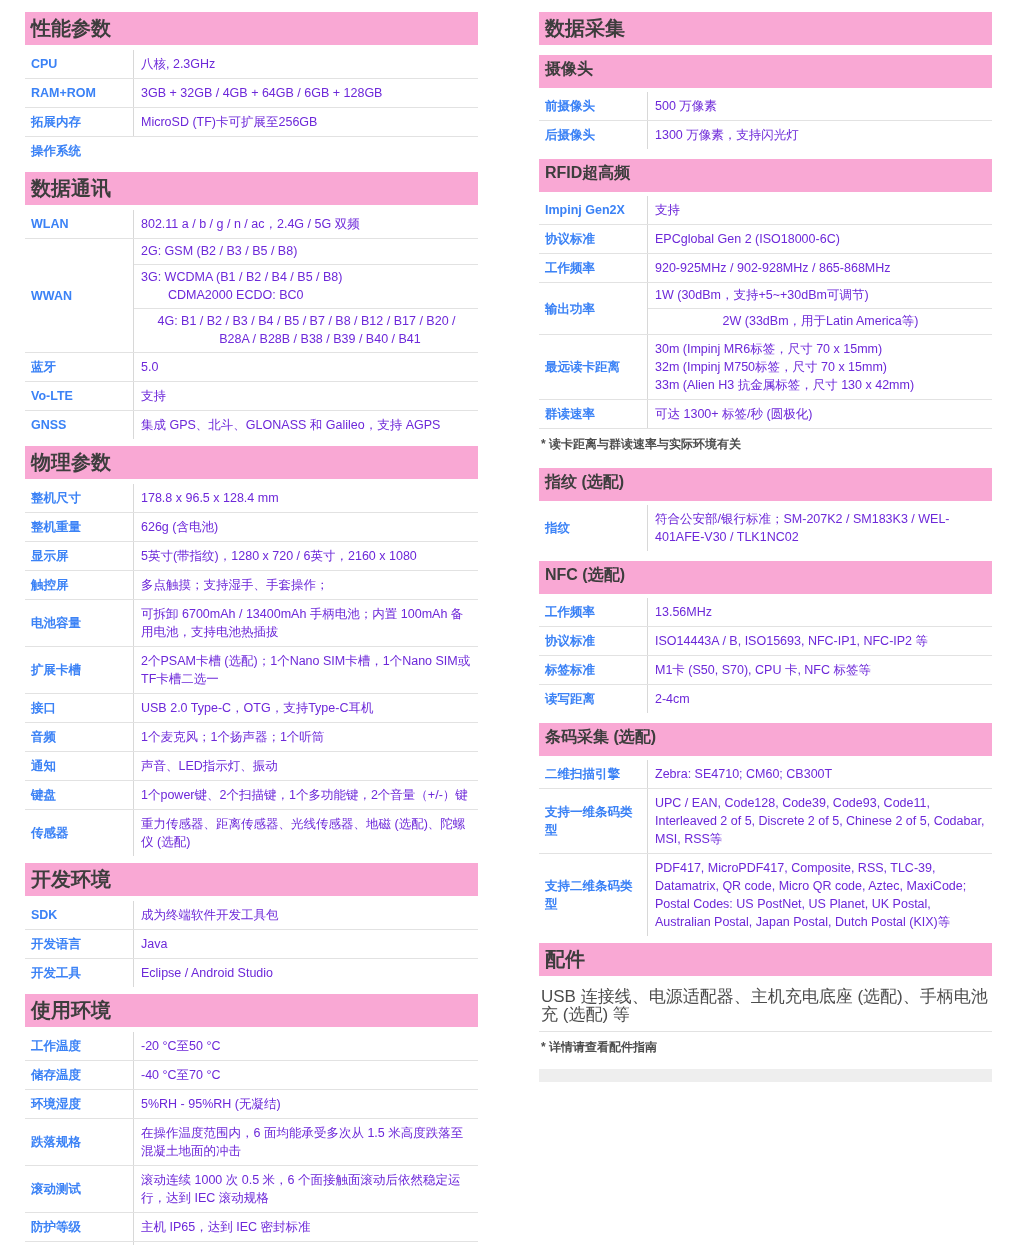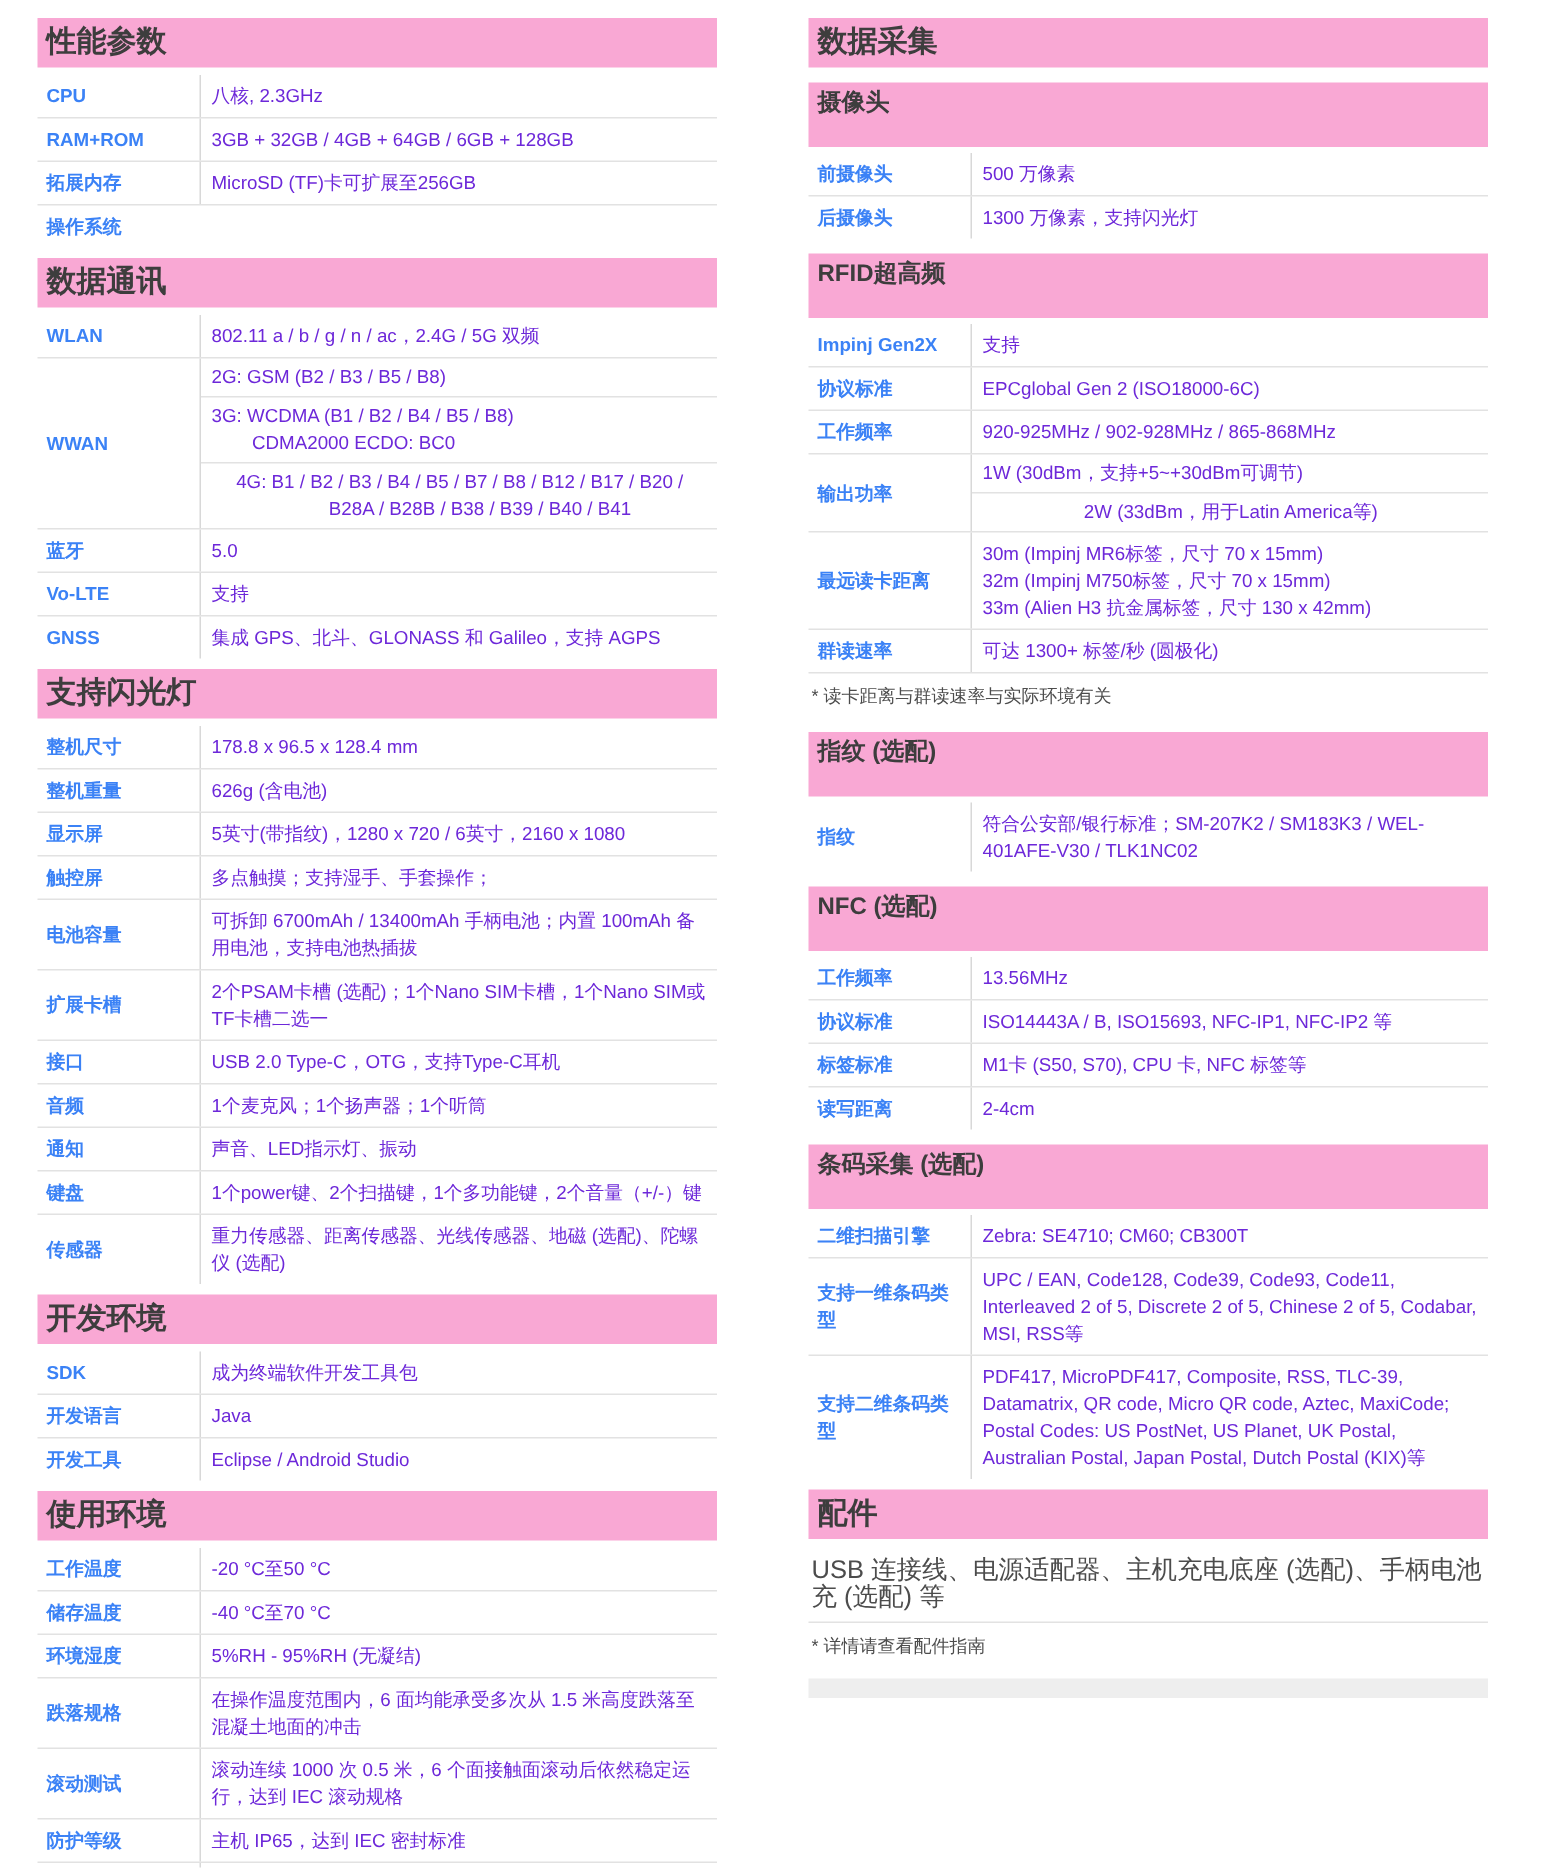--- a/index.html
+++ b/index.html
@@ -34,21 +34,21 @@
   .bar.section {
     font-size: 20px;
     line-height: 23px;
     padding: 5px 8px 5px 6px;
     margin: 7px 0 5px 0;
   }
   .col > .bar.section:first-child { margin-top: 0; }
   .bar.subsection {
     font-size: 16px;
     line-height: 20px;
-    padding: 4px 8px 19px 6px;
+    padding: 4px 8px 9px 6px;
     margin: 10px 0 4px 0;
   }
   
   .table { width: 100%; }
   .row {
     display: flex;
     align-items: stretch;
     border-bottom: 1px solid #e2e2e2;
   }
   .table .row:last-child { border-bottom: none; }
@@ -89,20 +89,21 @@
     line-height: 18px;
     color: #4c4c4c;
     padding: 7px 2px 7px 2px;
     border-bottom: 1px solid #e2e2e2;
   }
   .footnote {
     font-size: 12px;
     line-height: 16px;
     color: #4c4c4c;
     padding: 7px 2px 6px 2px;
+    font-weight: bold;
   }
   .cutbar {
     background: #eeeeee;
     height: 13px;
     margin-top: 8px;
   }
 </style>
 </head>
 <body>
 
@@ -161,21 +162,21 @@
             <div class="val">支持</div>
           </div>
         </div>
         <div class="row">
           <div class="label">GNSS</div>
           <div class="valcell">
             <div class="val">集成 GPS、北斗、GLONASS 和 Galileo，支持 AGPS</div>
           </div>
         </div>
       </div>
-      <div class="bar section">支持闪光灯</div>
+      <div class="bar section">物理参数</div>
       <div class="table">
         <div class="row">
           <div class="label">整机尺寸</div>
           <div class="valcell">
             <div class="val">178.8 x 96.5 x 128.4 mm</div>
           </div>
         </div>
         <div class="row">
           <div class="label">整机重量</div>
           <div class="valcell">

